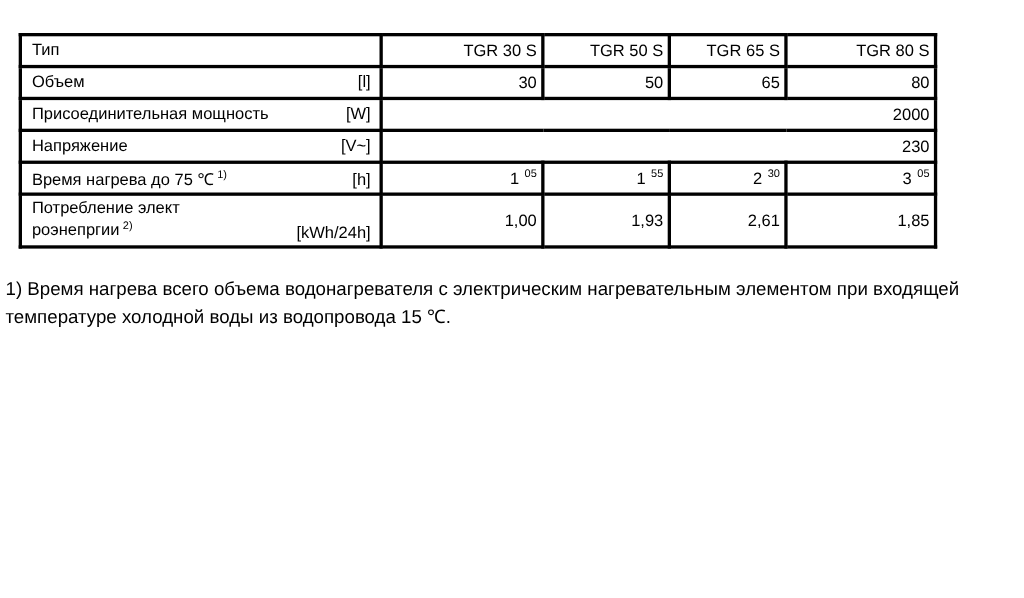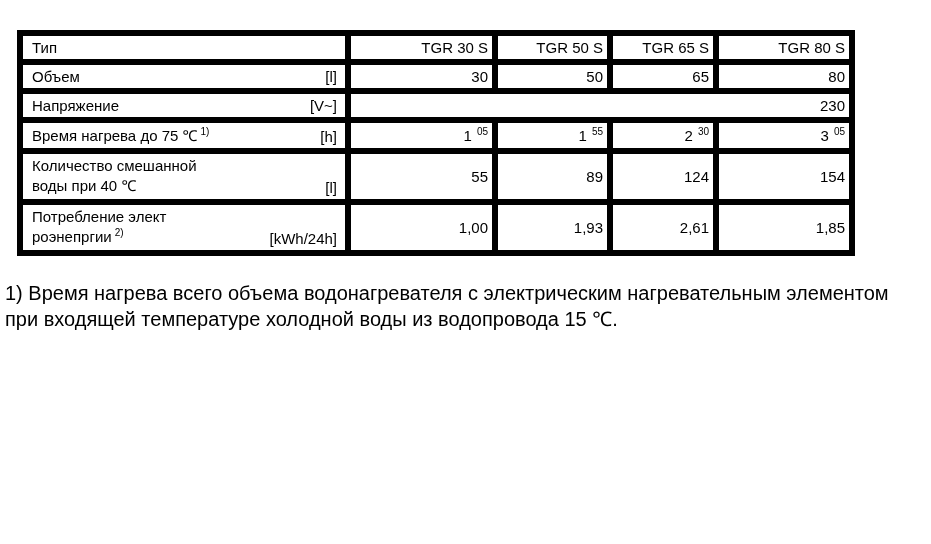--- a/index.html
+++ b/index.html
@@ -20,21 +20,21 @@
     color: #000;
   }
 
   table.spec-table {
     border-collapse: collapse;
     table-layout: fixed;
     margin: 30px 0 0 17px;
     width: 832px;
   }
   .spec-table td {
-    border: 6px solid #000000;
+    border: 3px solid #000000;
     font-size: 15px;
     color: #000;
     vertical-align: middle;
     overflow: hidden;
   }
   tr.h-single td { height: 29px; }
   tr.h-double td { height: 46px; }
 
   td.label-cell { padding: 2px 8px 3px 9px; }
   .label-flex {
@@ -56,21 +56,21 @@
     font-size: 10px;
     vertical-align: super;
     margin-left: 5px;
     line-height: 0;
     margin-top: 19px;
   }
   .unit { white-space: nowrap; }
 
   .footnotes {
     margin: 24px 6px 0 5px;
-    font-size: 20px;
+    font-size: 17px;
     line-height: 26px;
     color: #000;
   }
 </style>
 </head>
 <body>
 
 <div class="page">
 
 
@@ -105,20 +105,29 @@
       </td>
       <td class="value-cell">30</td>
       <td class="value-cell">50</td>
       <td class="value-cell">65</td>
       <td class="value-cell">80</td>
     </tr>
 
 
 
 
+    <tr class="h-single">
+      <td class="label-cell">
+        <div class="label-flex">
+          <span>Присоединительная мощность</span>
+          <span class="unit">[W]</span>
+        </div>
+      </td>
+      <td class="value-cell" colspan="4">2000</td>
+    </tr>
 
     <tr class="h-single">
       <td class="label-cell">
         <div class="label-flex">
           <span>Напряжение</span>
           <span class="unit">[V~]</span>
         </div>
       </td>
       <td class="value-cell" colspan="4">230</td>
     </tr>
@@ -129,35 +138,20 @@
           <span><span>Время нагрева до 75 ℃</span><sup class="fn-sup">1)</sup></span>
           <span class="unit">[h]</span>
         </div>
       </td>
       <td class="value-cell"><span>1</span><span class="hour-sup">05</span></td>
       <td class="value-cell"><span>1</span><span class="hour-sup">55</span></td>
       <td class="value-cell"><span>2</span><span class="hour-sup">30</span></td>
       <td class="value-cell"><span>3</span><span class="hour-sup">05</span></td>
     </tr>
 
-    <tr class="h-double">
-      <td class="label-cell">
-        <div class="label-flex">
-          <span class="label-lines">
-            <div>Количество смешанной</div>
-            <div>воды при 40 ℃</div>
-          </span>
-          <span class="unit">[l]</span>
-        </div>
-      </td>
-      <td class="value-cell">55</td>
-      <td class="value-cell">89</td>
-      <td class="value-cell">124</td>
-      <td class="value-cell">154</td>
-    </tr>
 
     <tr class="h-double">
       <td class="label-cell">
         <div class="label-flex">
           <span class="label-lines">
             <div>Потребление элект</div>
             <div><span>роэнепргии</span><sup class="fn-sup">2)</sup></div>
           </span>
           <span class="unit">[kWh/24h]</span>
         </div>

